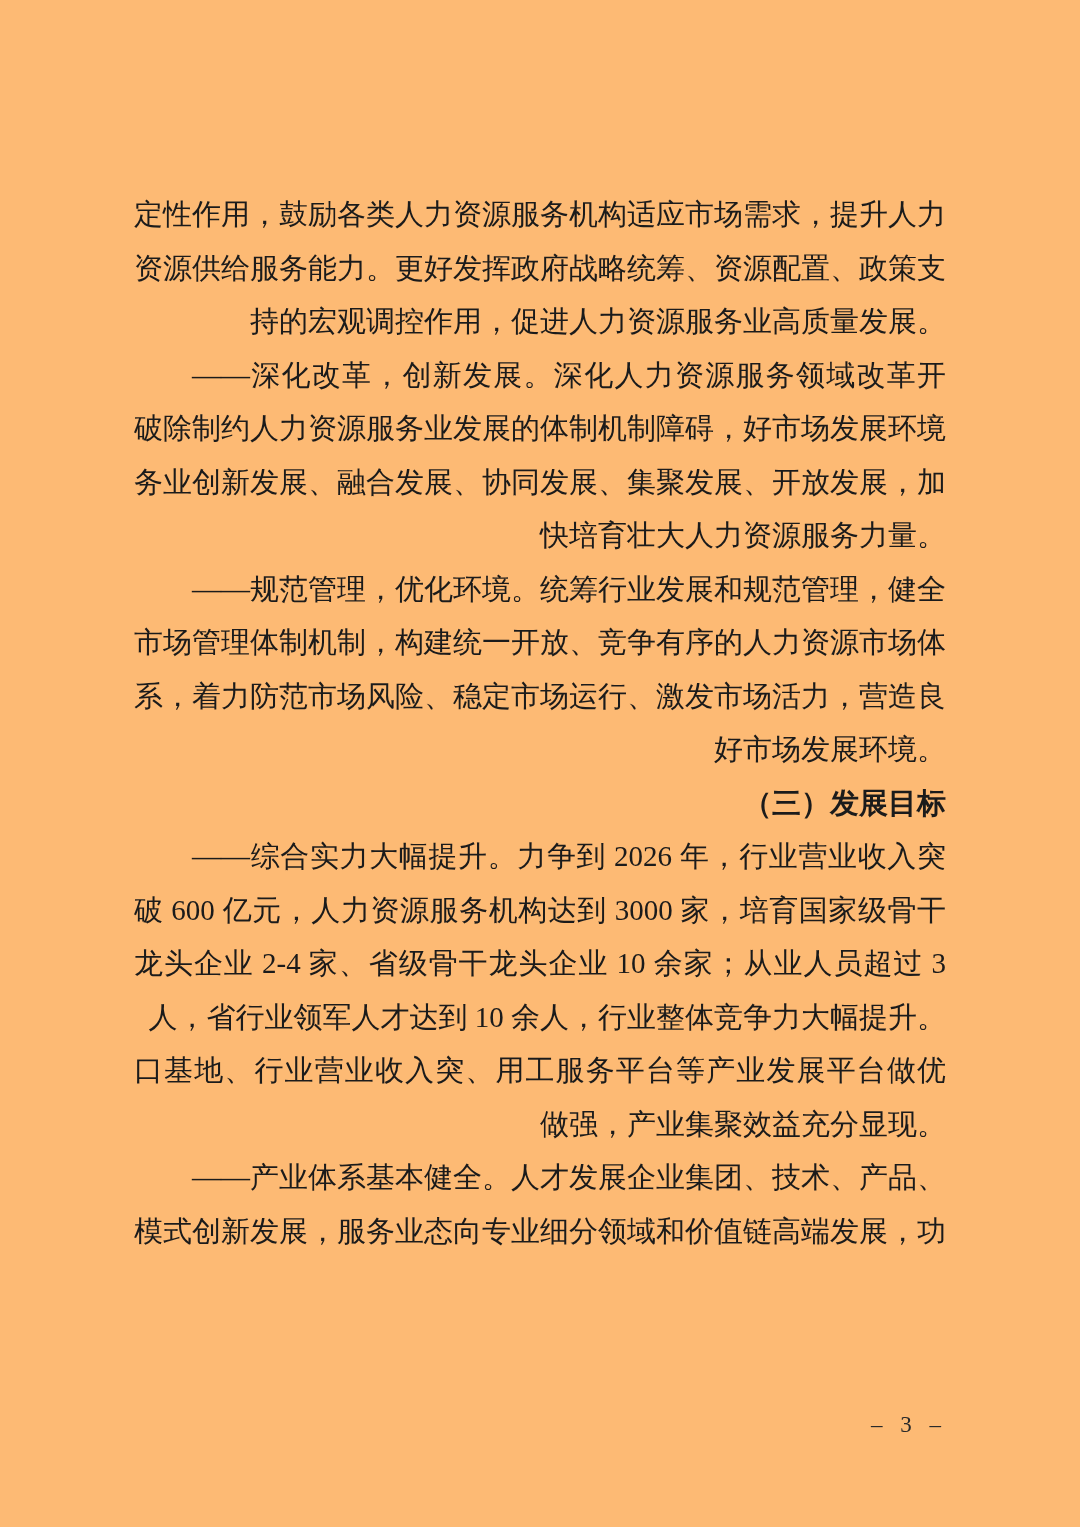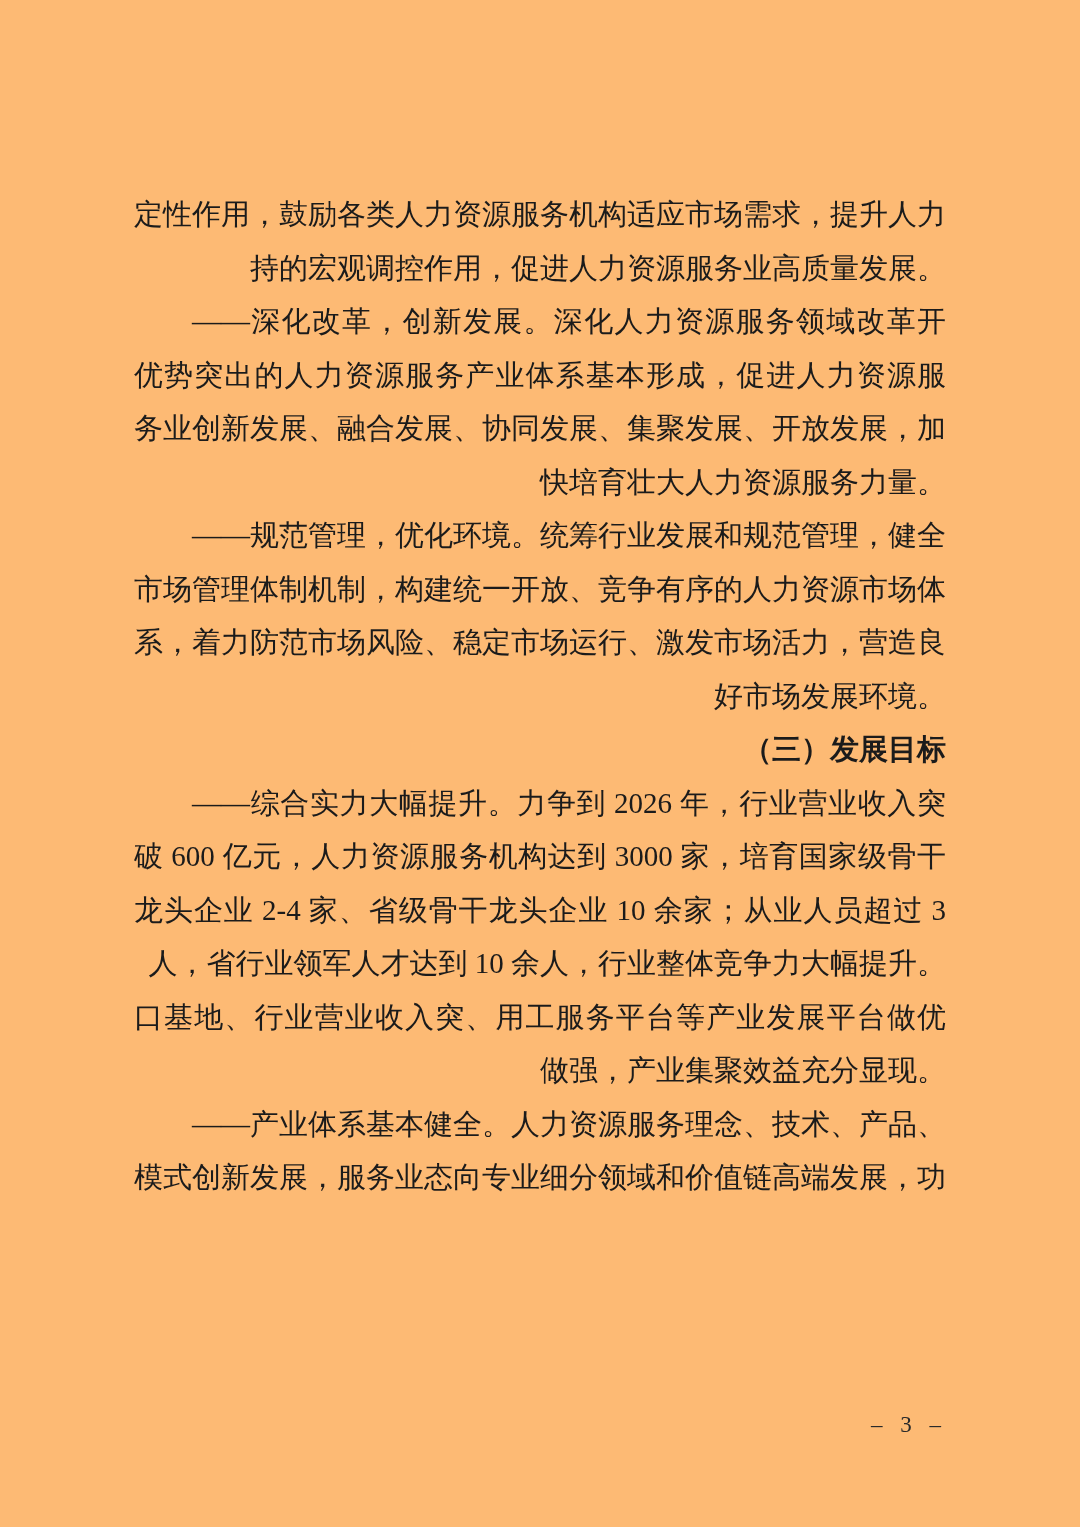--- a/index.html
+++ b/index.html
@@ -53,42 +53,43 @@
   }
 </style>
 </head>
 <body>
 
 <div class="page">
 
   <div class="text-block">
 
     <div class="line just">定性作用，鼓励各类人力资源服务机构适应市场需求，提升人力</div>
+    <div class="line just">资源供给服务能力。更好发挥政府战略统筹、资源配置、政策支</div>
     <div class="line">持的宏观调控作用，促进人力资源服务业高质量发展。</div>
 
     <div class="line just indent">——深化改革，创新发展。深化人力资源服务领域改革开放，</div>
-    <div class="line just">优势突出的人力资源服务产业体系基本形成，促进人力资源服</div>
+    <div class="line just">破除制约人力资源服务业发展的体制机制障碍，好市场发展环境</div>
     <div class="line just">务业创新发展、融合发展、协同发展、集聚发展、开放发展，加</div>
     <div class="line">快培育壮大人力资源服务力量。</div>
 
     <div class="line just indent">——规范管理，优化环境。统筹行业发展和规范管理，健全</div>
     <div class="line just">市场管理体制机制，构建统一开放、竞争有序的人力资源市场体</div>
     <div class="line just">系，着力防范市场风险、稳定市场运行、激发市场活力，营造良</div>
     <div class="line">好市场发展环境。</div>
 
     <div class="line indent heading">（三）发展目标</div>
 
     <div class="line just indent">——综合实力大幅提升。力争到 2026 年，行业营业收入突</div>
     <div class="line just">破 600 亿元，人力资源服务机构达到 3000 家，培育国家级骨干</div>
     <div class="line just">龙头企业 2-4 家、省级骨干龙头企业 10 余家；从业人员超过 3 万</div>
     <div class="line">人，省行业领军人才达到 10 余人，行业整体竞争力大幅提升。</div>
 
     <div class="line just">口基地、行业营业收入突、用工服务平台等产业发展平台做优</div>
     <div class="line">做强，产业集聚效益充分显现。</div>
 
-    <div class="line just indent">——产业体系基本健全。人力资源服务理念、技术、产品、</div>
+    <div class="line just indent">——产业体系基本健全。人才发展企业集团、技术、产品、</div>
     <div class="line just">模式创新发展，服务业态向专业细分领域和价值链高端发展，功</div>
 
   </div>
 
   <div class="footer-pageno">– 3 –</div>
 
 </div>
 
 </body></html>

